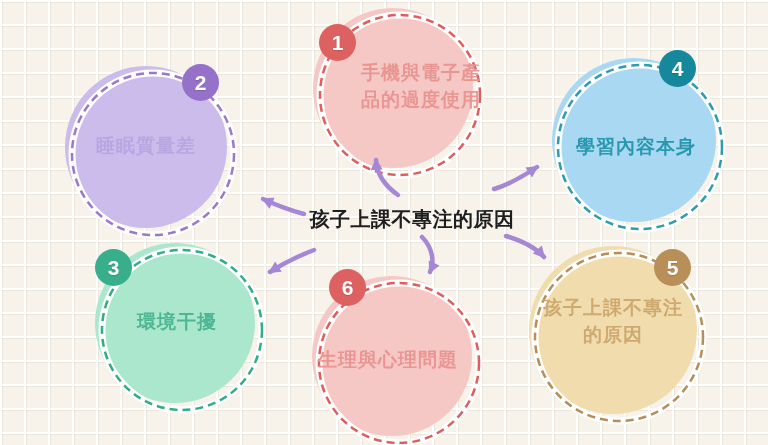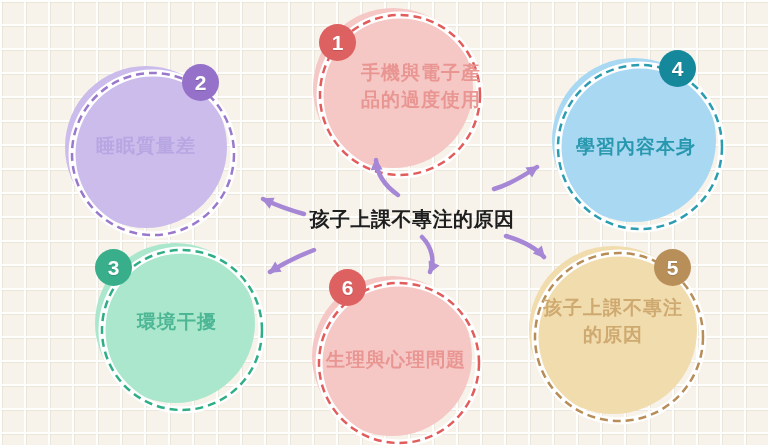--- a/index.html
+++ b/index.html
@@ -123,17 +123,17 @@
   <div class="badge" style="left: 95px; top: 249px; background: rgb(56, 174, 139);">3</div>
   <div class="badge" style="left: 659px; top: 50px; background: rgb(21, 136, 156);">4</div>
   <div class="badge" style="left: 654px; top: 249px; background: rgb(185, 143, 89);">5</div>
   <div class="badge" style="left: 329px; top: 269px; background: rgb(221, 97, 97);">6</div>
 
   <div class="bubble-label" style="left: 393px; top: 87px; width: 126px; color: rgb(233, 150, 147); margin-left: 28px;">手機與電子產品的過度使用</div>
   <div class="bubble-label" style="left: 146px; top: 146px; width: 160px; color: rgb(183, 166, 226);">睡眠質量差</div>
   <div class="bubble-label" style="left: 177px; top: 322px; width: 160px; color: rgb(77, 183, 149);">環境干擾</div>
   <div class="bubble-label" style="left: 636px; top: 147px; width: 160px; color: rgb(39, 152, 173);">學習內容本身</div>
   <div class="bubble-label" style="left: 613px; top: 322px; width: 146px; color: rgb(207, 170, 112);">孩子上課不專注的原因</div>
-  <div class="bubble-label" style="left: 396px; top: 360px; width: 160px; color: rgb(233, 150, 147);">生理與心理問題</div>
+  <div class="bubble-label" style="left: 388px; top: 360px; width: 160px; color: rgb(233, 150, 147);">生理與心理問題</div>
 
   <div class="center-title" style="color: rgb(30, 30, 30);">孩子上課不專注的原因</div>
 
 </div>
 
 </body></html>

